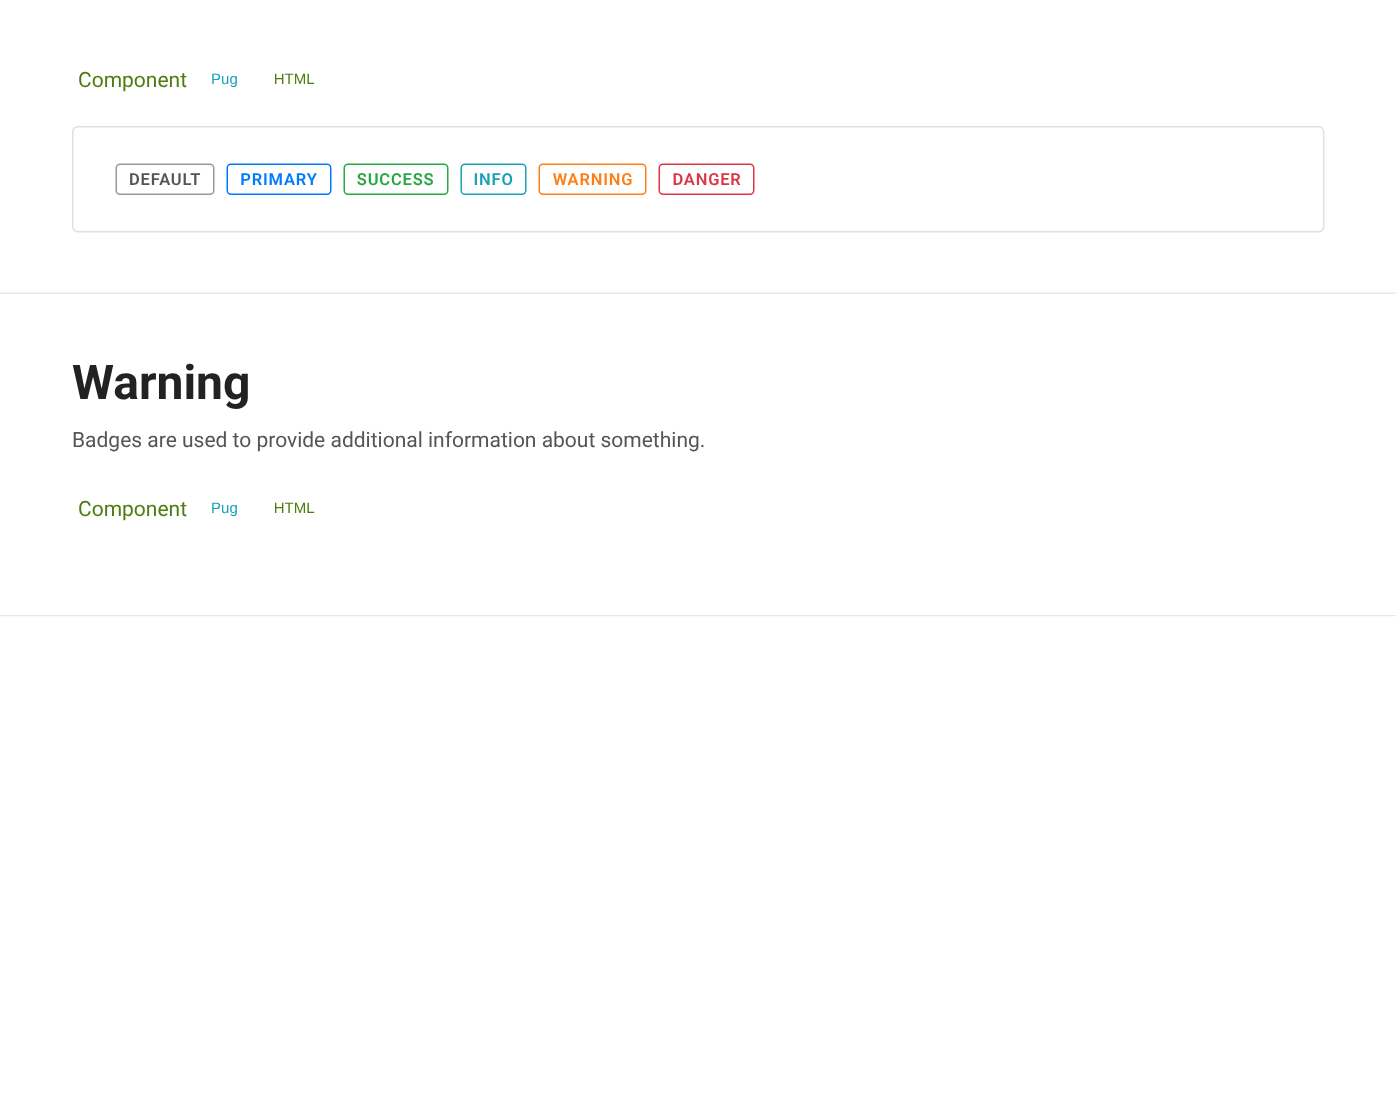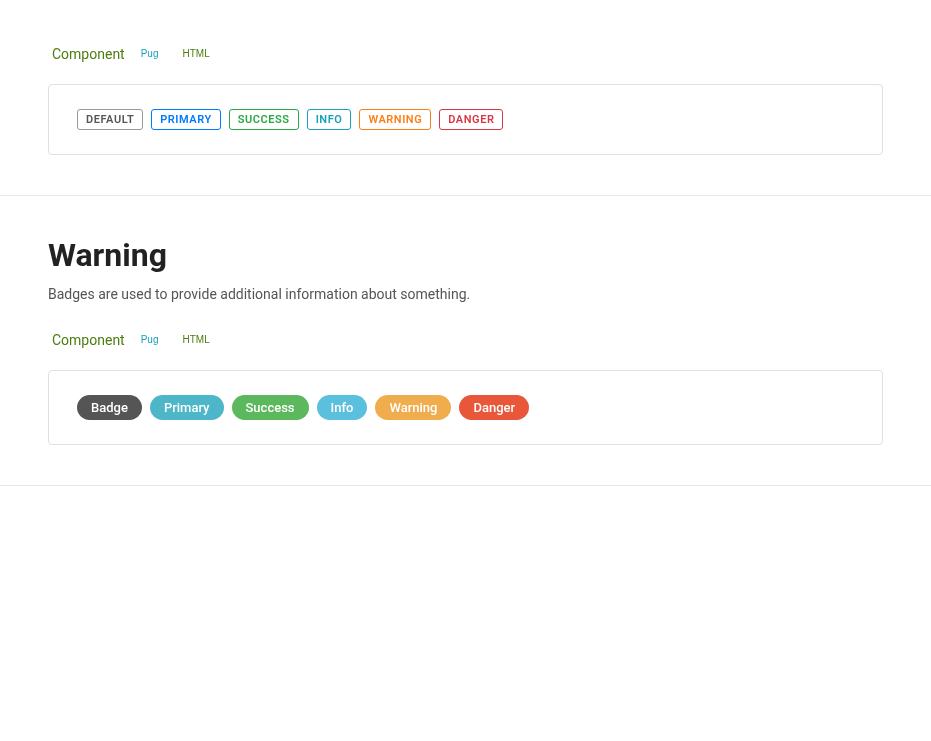--- a/index.html
+++ b/index.html
@@ -193,23 +193,13 @@
 <div class="section">
   <h1 class="section-title">Warning</h1>
   <p class="section-desc">Badges are used to provide additional information about something.</p>
 
   <div class="tab-row">
     <span class="tab-label-static">Component</span>
     <button class="tab-item pug-tab">Pug</button>
     <button class="tab-item html-tab">HTML</button>
   </div>
 
-  <div class="preview-box">
-    <div class="badges-row">
-      <span class="badge-tag badge-default">Badge</span>
-      <span class="badge-tag badge-primary">Primary</span>
-      <span class="badge-tag badge-success">Success</span>
-      <span class="badge-tag badge-info">Info</span>
-      <span class="badge-tag badge-warning">Warning</span>
-      <span class="badge-tag badge-danger">Danger</span>
-    </div>
-  </div>
 </div>
 
 </body></html>

